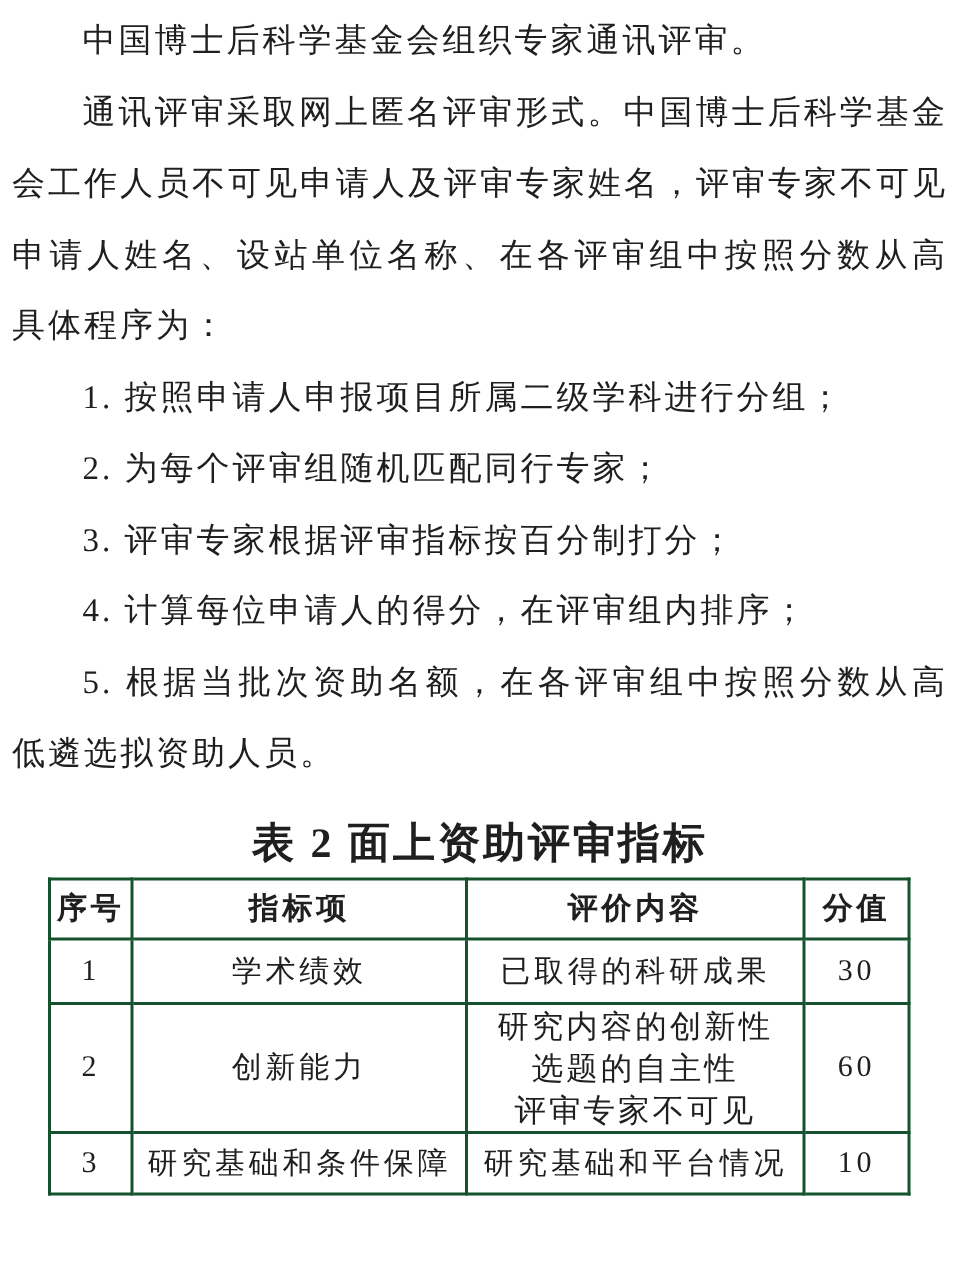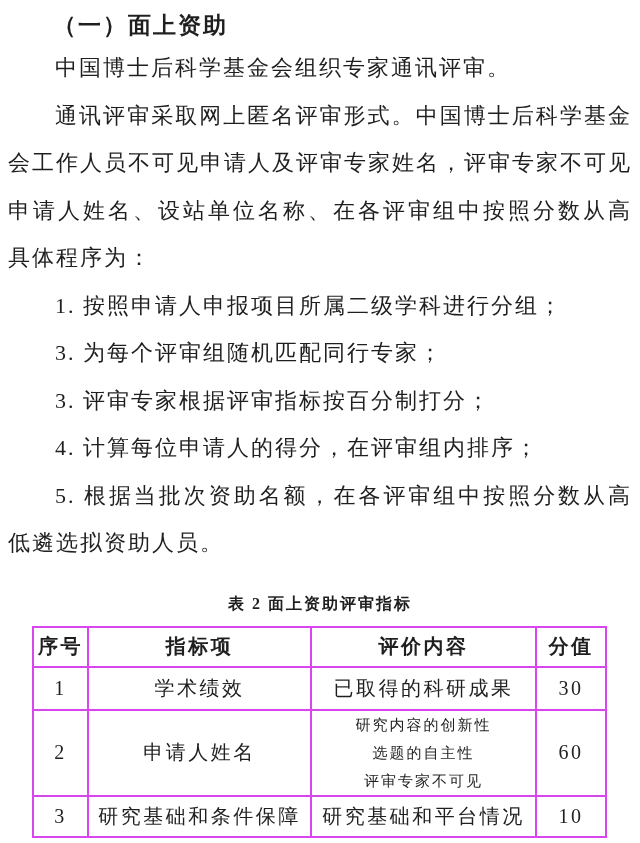--- a/index.html
+++ b/index.html
@@ -43,77 +43,76 @@
     text-align: justify;
     text-align-last: justify;
   }
   .para1 {
     margin-top: 3px;
   }
   .caption {
     margin-top: 22px;
     height: 30px;
     line-height: 30px;
-    font-size: 16px;
+    font-size: 28px;
     font-weight: bold;
     letter-spacing: 2px;
     text-align: center;
   }
   table.criteria {
     margin-top: 7px;
     margin-left: 24px;
     width: 573px;
     border-collapse: collapse;
     table-layout: fixed;
   }
   table.criteria th,
   table.criteria td {
-    border: 2px solid #d946ef;
+    border: 2px solid #14532d;
     font-size: 20px;
     letter-spacing: 2.5px;
     padding: 0;
     vertical-align: middle;
     overflow: hidden;
   }
   table.criteria th {
     font-weight: bold;
     text-align: center;
   }
   tr.hdr    { height: 40px; }
   tr.row-1  { height: 43px; }
   tr.row-2  { height: 85px; }
   tr.row-3  { height: 41px; }
   td.c-num, td.c-score { text-align: center; letter-spacing: 0; }
   td.c-ind, td.c-cont  { text-align: center; padding-left: 13px; }
   .cell-line {
     line-height: 28px;
-    font-size: 15px;
+    font-size: 21px;
     letter-spacing: 2px;
     white-space: nowrap;
   }
 </style>
 </head>
 <body>
 
 <div class="doc">
 
-  <div class="heading">（一）面上资助</div>
 
   <div class="line indent para1">中国博士后科学基金会组织专家通讯评审。</div>
 
   <div>
     <div class="line indent full">通讯评审采取网上匿名评审形式。中国博士后科学基金</div>
     <div class="line full">会工作人员不可见申请人及评审专家姓名，评审专家不可见</div>
     <div class="line full">申请人姓名、设站单位名称、在各评审组中按照分数从高到。</div>
     <div class="line">具体程序为：</div>
   </div>
 
   <div>
     <div class="line indent">1. 按照申请人申报项目所属二级学科进行分组；</div>
-    <div class="line indent">3. 为每个评审组随机匹配同行专家；</div>
+    <div class="line indent">2. 为每个评审组随机匹配同行专家；</div>
     <div class="line indent">3. 评审专家根据评审指标按百分制打分；</div>
     <div class="line indent">4. 计算每位申请人的得分，在评审组内排序；</div>
     <div class="line indent full">5. 根据当批次资助名额，在各评审组中按照分数从高到</div>
     <div class="line">低遴选拟资助人员。</div>
   </div>
 
   <div class="caption">表 2  面上资助评审指标</div>
 
   <table class="criteria">
     <colgroup>
@@ -130,21 +129,21 @@
       <th>分值</th>
     </tr>
     <tr class="row-1">
       <td class="c-num">1</td>
       <td class="c-ind">学术绩效</td>
       <td class="c-cont">已取得的科研成果</td>
       <td class="c-score">30</td>
     </tr>
     <tr class="row-2">
       <td class="c-num">2</td>
-      <td class="c-ind">申请人姓名</td>
+      <td class="c-ind">创新能力</td>
       <td class="c-cont">
         <div class="cell-line">研究内容的创新性</div>
         <div class="cell-line">选题的自主性</div>
         <div class="cell-line">评审专家不可见</div>
       </td>
       <td class="c-score">60</td>
     </tr>
     <tr class="row-3">
       <td class="c-num">3</td>
       <td class="c-ind">研究基础和条件保障</td>

